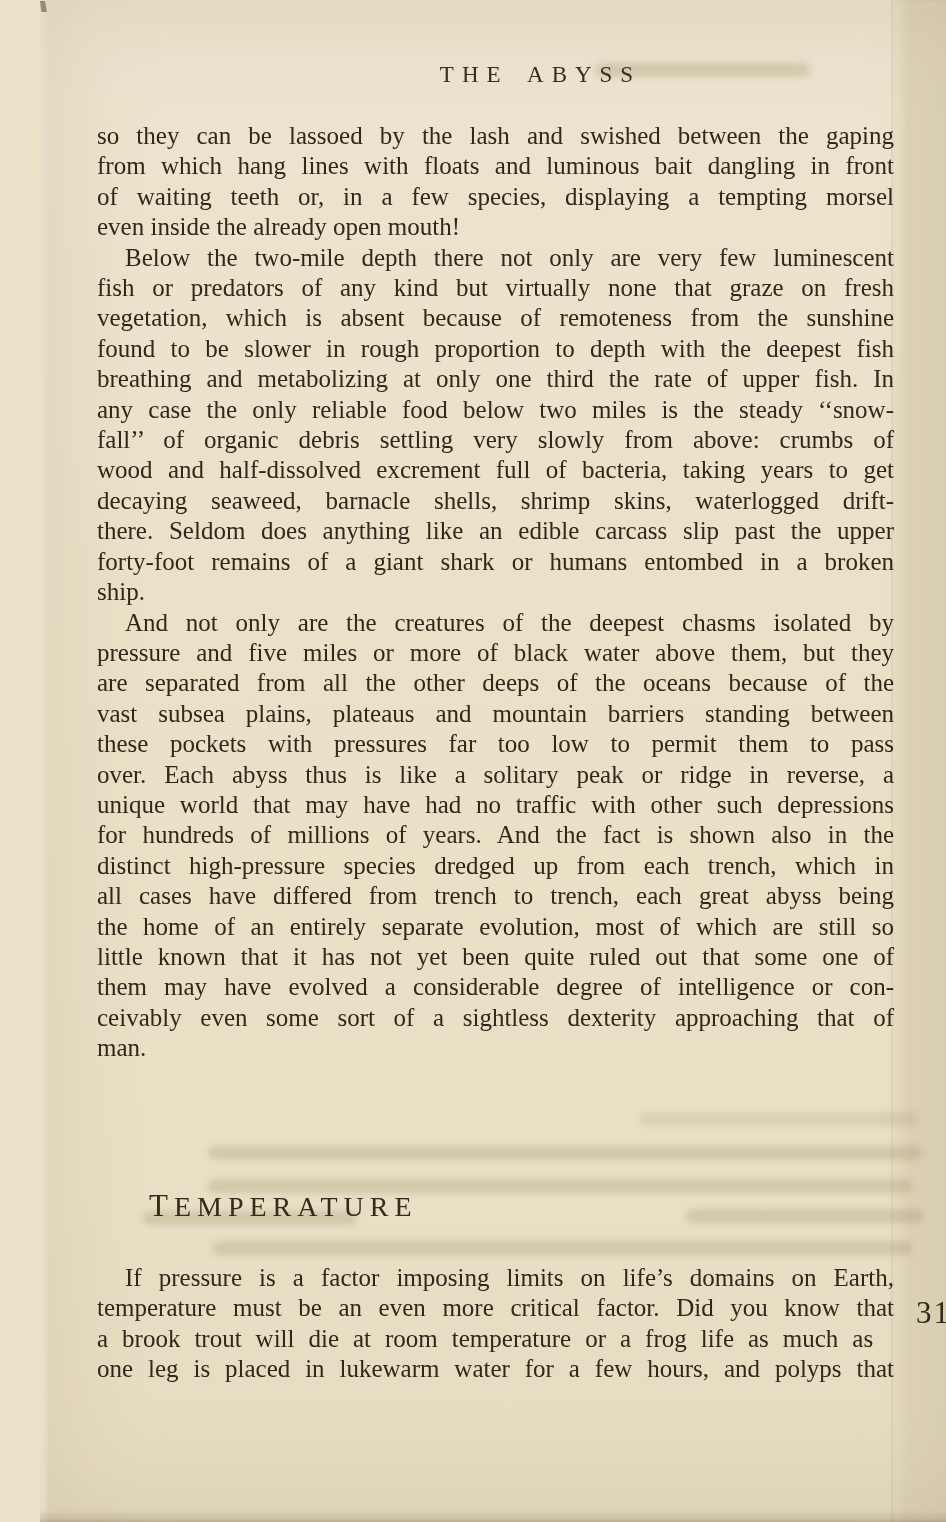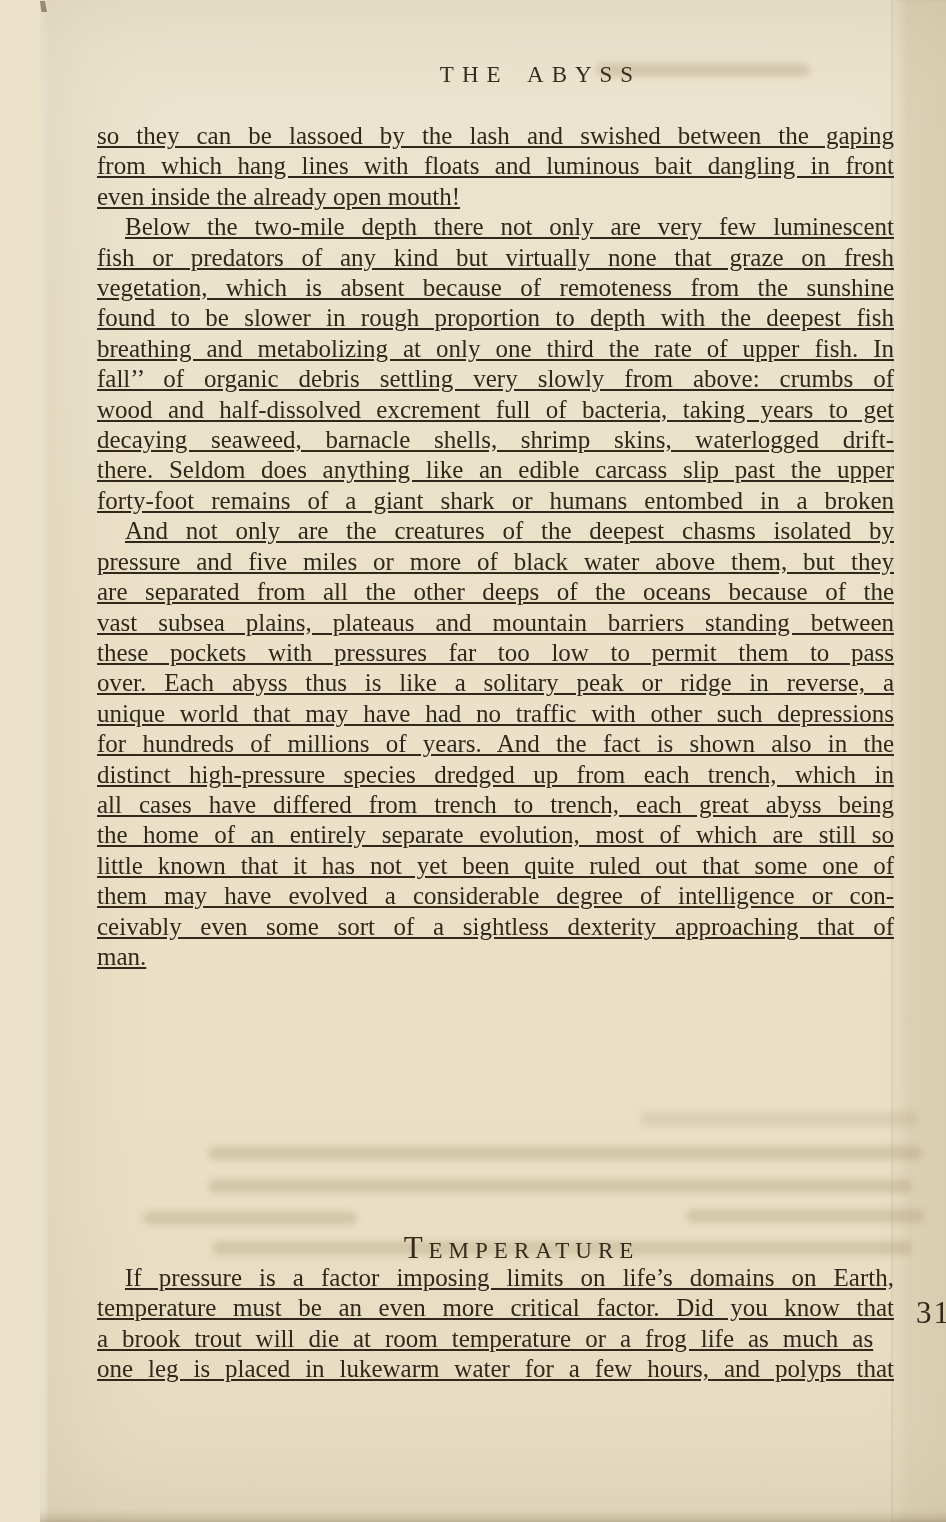--- a/index.html
+++ b/index.html
@@ -56,29 +56,27 @@
     font-size: 23px; letter-spacing: 8px; word-spacing: 6px;
     color: #372c1e;
   }
   .body-text { position: absolute; left: 57px; width: 797px; }
   .body-text.upper { top: 121px; }
   .body-text.lower { top: 1263px; }
   .line {
     font-size: 25px; line-height: 30.4px;
     white-space: nowrap;
     color: var(--ink, #31271a);
-    text-decoration: underline;
   }
   .line.indent { text-indent: 28px; }
   .section-heading {
-    position: absolute; left: 57px; top: 1230px; width: 797px;
+    position: absolute; left: 57px; top: 1188px; width: 797px;
     padding-left: 52px; box-sizing: border-box;
-    text-align: center;
     text-transform: uppercase;
-    font-size: 23px; letter-spacing: 6px;
+    font-size: 28px; letter-spacing: 6px;
     color: #39291b;
   }
   .section-heading::first-letter { font-size: 31px; }
   .page-number {
     position: absolute; left: 876px; top: 1295px;
     font-size: 31px; letter-spacing: 2px; color: #31271a;
   }
 </style>
 </head>
 <body>
@@ -96,33 +94,36 @@
   <div class="ghost g5"></div>
   <div class="ghost g6"></div>
   <div class="ghost g7"></div>
 
   <div class="running-header">THE ABYSS</div>
 
   <div class="body-text upper">
       <div class="para">
         <div class="line" style="word-spacing: 10.875px;">so they can be lassoed by the lash and swished between the gaping</div>
         <div class="line" style="word-spacing: 9.14205px;">from which hang lines with floats and luminous bait dangling in front</div>
+        <div class="line" style="word-spacing: 12.6477px;">of waiting teeth or, in a few species, displaying a tempting morsel</div>
         <div class="line last">even inside the already open mouth!</div>
       </div>
       <div class="para">
         <div class="line indent" style="word-spacing: 10.5312px;">Below the two-mile depth there not only are very few luminescent</div>
         <div class="line" style="word-spacing: 11.4544px;">fish or predators of any kind but virtually none that graze on fresh</div>
         <div class="line" style="word-spacing: 12.1875px; text-align: right;">vegetation, which is absent because of remoteness from the sunshine</div>
         <div class="line" style="word-spacing: 9.01823px;">found to be slower in rough proportion to depth with the deepest fish</div>
         <div class="line" style="word-spacing: 8.73698px;">breathing and metabolizing at only one third the rate of upper fish.  In</div>
+        <div class="line" style="word-spacing: 8.94792px;">any case the only reliable food below two miles is the steady ‘‘snow-</div>
         <div class="line" style="word-spacing: 13.7453px;">fall’’ of organic debris settling very slowly from above: crumbs of</div>
         <div class="line" style="word-spacing: 9.09844px;">wood and half-dissolved excrement full of bacteria, taking years to get</div>
         <div class="line" style="word-spacing: 17.4598px;">decaying seaweed, barnacle shells, shrimp skins, waterlogged drift-</div>
         <div class="line" style="word-spacing: 9.46733px;">there.  Seldom does anything like an edible carcass slip past the upper</div>
         <div class="line" style="word-spacing: 10.7912px;">forty-foot remains of a giant shark or humans entombed in a broken</div>
+        <div class="line last">ship.</div>
       </div>
       <div class="para">
         <div class="line indent" style="word-spacing: 11.5312px;">And not only are the creatures of the deepest chasms isolated by</div>
         <div class="line" style="word-spacing: 9.66406px;">pressure and five miles or more of black water above them, but they</div>
         <div class="line" style="word-spacing: 11.2344px;">are separated from all the other deeps of the oceans because of the</div>
         <div class="line" style="word-spacing: 14.6641px;">vast subsea plains, plateaus and mountain barriers standing between</div>
         <div class="line" style="word-spacing: 15.331px;">these pockets with pressures far too low to permit them to pass</div>
         <div class="line" style="word-spacing: 11.5901px;">over.  Each abyss thus is like a solitary peak or ridge in reverse, a</div>
         <div class="line" style="word-spacing: 8.55966px;">unique world that may have had no traffic with other such depressions</div>
         <div class="line" style="word-spacing: 10.0337px;">for hundreds of millions of years.  And the fact is shown also in the</div>

